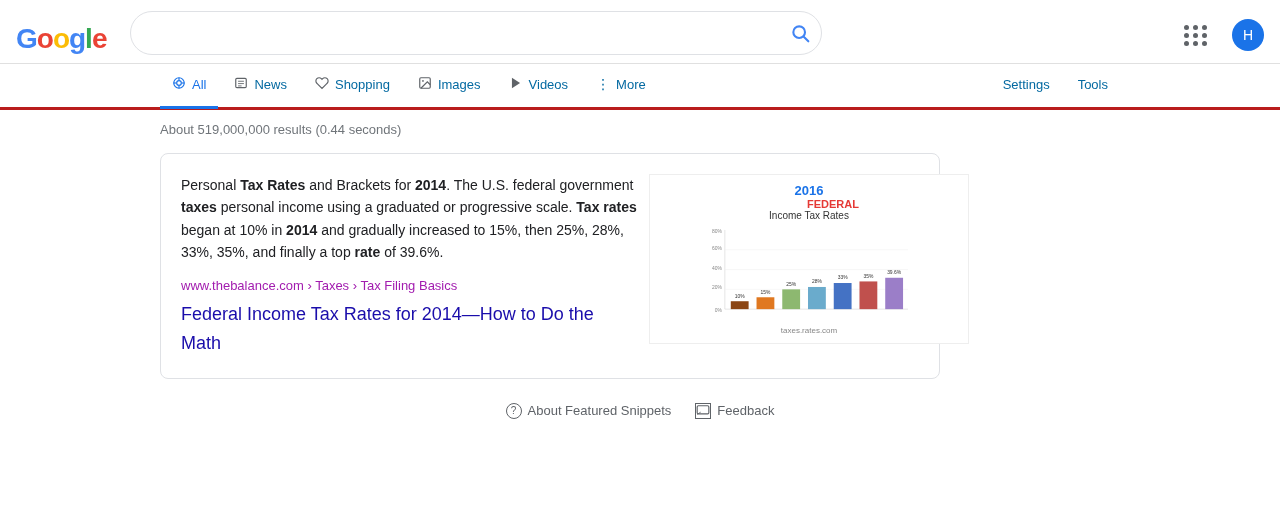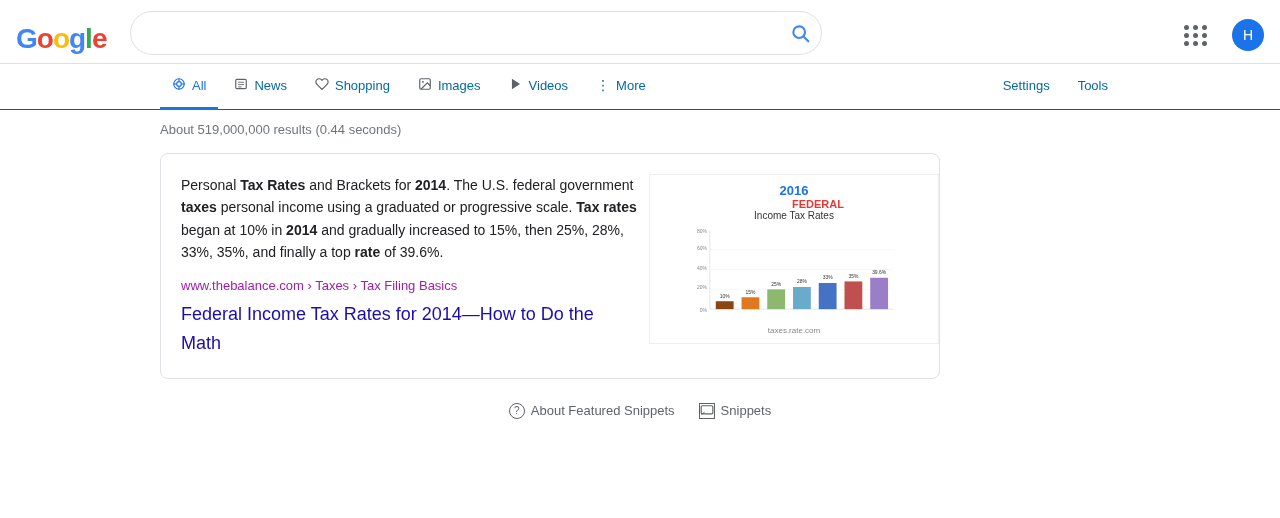--- a/index.html
+++ b/index.html
@@ -20,34 +20,34 @@
     .search-box { width: 100%; height: 44px; border: 1px solid #dfe1e5; border-radius: 24px; padding: 0 52px 0 20px; font-size: 16px; outline: none; color: #202124; }
     .search-icon-btn { position: absolute; right: 12px; top: 50%; transform: translateY(-50%); background: none; border: none; cursor: pointer; display: flex; align-items: center; }
 
     .header-right { margin-left: auto; display: flex; align-items: center; gap: 16px; }
     .apps-icon-btn { background: none; border: none; cursor: pointer; display: flex; align-items: center; justify-content: center; width: 40px; height: 40px; border-radius: 50%; }
     .apps-grid { display: grid; grid-template-columns: repeat(3, 6px); gap: 3px; }
     .apps-dot { width: 5px; height: 5px; background: #5f6368; border-radius: 50%; }
     .avatar { width: 32px; height: 32px; border-radius: 50%; background: #1a73e8; color: #fff; display: flex; align-items: center; justify-content: center; font-size: 14px; font-weight: 500; cursor: pointer; }
 
     
-    .nav { display: flex; align-items: center; padding: 0 160px; border-bottom: 1px solid #b91c1c; height: 46px; gap: 4px; }
+    .nav { display: flex; align-items: center; padding: 0 160px; border-bottom: 3px solid #b91c1c; height: 46px; gap: 4px; }
     .nav-item { display: flex; align-items: center; gap: 6px; padding: 0 12px; height: 46px; font-size: 13px; color: #0369a1; cursor: pointer; border-bottom: 3px solid transparent; text-decoration: none; }
     .nav-item.active { color: #1a73e8; border-bottom-color: #1a73e8; }
     .nav-item-icon { font-size: 14px; }
 
     
     .results-area { padding: 12px 160px; }
     .results-count { font-size: 13px; color: #70757a; margin-bottom: 16px; }
 
     
     .featured-snippet { border: 1px solid #dfe1e5; border-radius: 8px; padding: 20px; max-width: 780px; display: flex; gap: 12px; }
     .snippet-text { flex: 1; font-size: 14px; line-height: 1.6; color: #202124; }
     .snippet-image { width: 270px; flex-shrink: 0; }
-    .chart-area { width: 290px; height: 170px; background: #fff; border: 1px solid #eee; display: flex; flex-direction: column; align-items: center; padding: 8px; }
+    .chart-area { width: 320px; height: 170px; background: #fff; border: 1px solid #eee; display: flex; flex-direction: column; align-items: center; padding: 8px; }
     .chart-title-year { color: #1a73e8; font-size: 13px; font-weight: bold; text-align: center; }
     .chart-title-federal { color: #e53935; font-size: 11px; font-weight: bold; text-align: center; margin-left: 48px; }
     .chart-title-sub { font-size: 10px; color: #333; text-align: center; margin-bottom: 4px; }
     .chart-svg { width: 100%; flex: 1; }
     .chart-source { font-size: 8px; color: #888; text-align: center; margin-top: 2px; }
 
     .snippet-source { margin-top: 12px; font-size: 13px; color: #202124; }
     .breadcrumb { color: #a21caf; }
     .snippet-link { display: block; margin-top: 4px; font-size: 18px; color: #1a0dab; text-decoration: none; cursor: pointer; }
 
@@ -205,33 +205,33 @@
 
           <rect x="130" y="58.6" width="18" height="26.4" fill="#4472C4"></rect>
           <text x="139" y="55" font-size="5" fill="#333" text-anchor="middle">33%</text>
 
           <rect x="156" y="57" width="18" height="28" fill="#C0504D"></rect>
           <text x="165" y="54" font-size="5" fill="#333" text-anchor="middle">35%</text>
 
           <rect x="182" y="53.3" width="18" height="31.7" fill="#9B7EC8"></rect>
           <text x="191" y="50" font-size="5" fill="#333" text-anchor="middle">39.6%</text>
         </svg>
-        <div class="chart-source">taxes.rate.com</div>
+        <div class="chart-source">taxes.rates.com</div>
       </div>
     </div>
   </div>
 </div>
 
 <div class="footer">
   <div class="footer-item">
     <div class="footer-icon">?</div>
     <span>About Featured Snippets</span>
   </div>
   <div class="footer-item">
     <div class="footer-icon-feedback">
       <svg width="14" height="14" viewBox="0 0 24 24" fill="none">
         <rect x="2" y="3" width="20" height="14" rx="2" stroke="#5f6368" stroke-width="2"></rect>
         <line x1="2" y1="18" x2="8" y2="14" stroke="#5f6368" stroke-width="1.5"></line>
       </svg>
     </div>
-    <span>Snippets</span>
+    <span>Feedback</span>
   </div>
 </div>
 
 </body></html>

